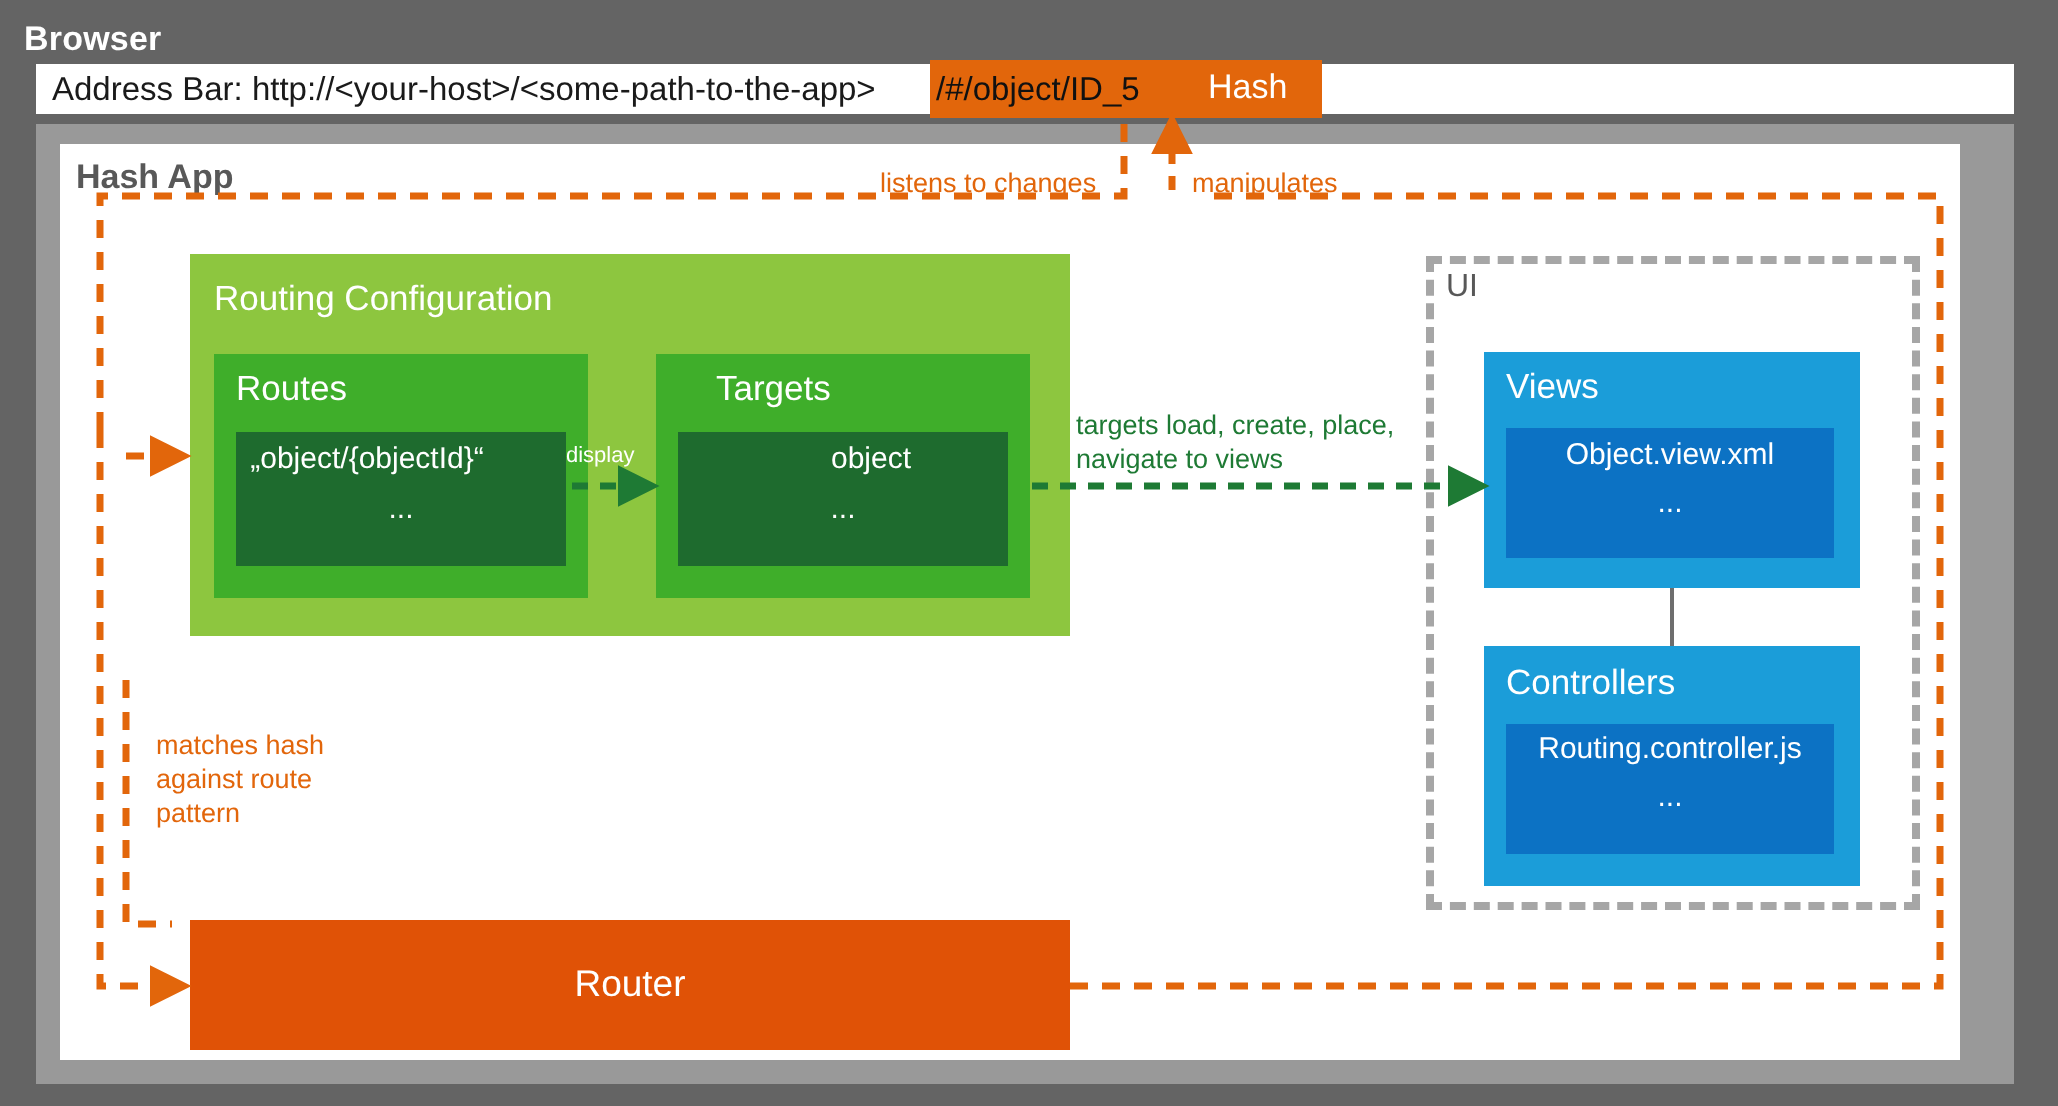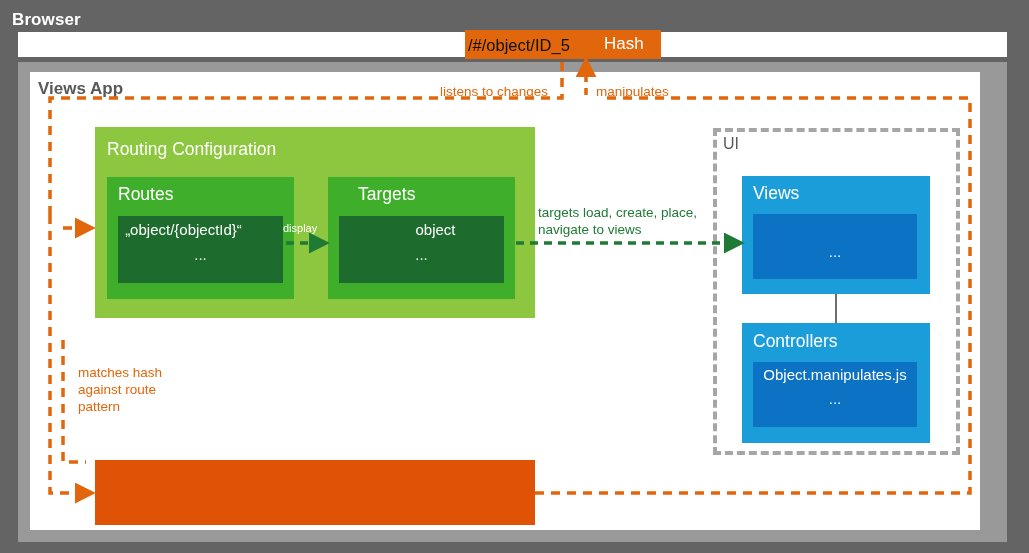--- a/index.html
+++ b/index.html
@@ -129,27 +129,28 @@
   
   #overlay{position:absolute;left:0;top:0;width:1029px;height:553px;pointer-events:none;}
 </style>
 </head>
 <body>
 
 <div id="stage">
 
   <div class="browser-title">Browser</div>
   <div class="addr-bar"></div>
+  <div class="addr-text">Address Bar: http://&lt;your-host&gt;/&lt;some-path-to-the-app&gt;</div>
   <div class="hash-box"></div>
   <div class="hash-path">/#/object/ID_5</div>
   <div class="hash-label">Hash</div>
 
   <div class="gray-frame"></div>
   <div class="app-panel"></div>
-  <div class="app-title">Views App</div>
+  <div class="app-title">Hash App</div>
 
   <div class="routing-cfg"></div>
   <div class="routing-cfg-title">Routing Configuration</div>
 
   <div class="box-mid" id="routes-box"></div>
   <div class="box-mid-title" id="routes-title">Routes</div>
   <div class="box-dark" id="routes-inner"></div>
   <div class="box-dark-l1" id="routes-l1">„object/{objectId}“</div>
   <div class="box-dark-l2" id="routes-l2">...</div>
 
@@ -160,31 +161,33 @@
   <div class="box-dark-l2" id="targets-l2">...</div>
 
   <div class="label-display">display</div>
 
   <div class="ui-group"></div>
   <div class="ui-label">UI</div>
 
   <div class="box-blue" id="views-box"></div>
   <div class="box-blue-title" id="views-title">Views</div>
   <div class="box-blue-inner" id="views-inner"></div>
+  <div class="blue-l1" id="views-l1">Object.view.xml</div>
   <div class="blue-l2" id="views-l2">...</div>
 
   <div class="connector-vert"></div>
 
   <div class="box-blue" id="controllers-box"></div>
   <div class="box-blue-title" id="controllers-title">Controllers</div>
   <div class="box-blue-inner" id="controllers-inner"></div>
-  <div class="blue-l1" id="controllers-l1">Object.manipulates.js</div>
+  <div class="blue-l1" id="controllers-l1">Routing.controller.js</div>
   <div class="blue-l2" id="controllers-l2">...</div>
 
   <div class="router-box"></div>
+  <div class="router-label">Router</div>
 
   <div class="anno anno-orange" id="anno-listens">listens to changes</div>
   <div class="anno anno-orange" id="anno-manip">manipulates</div>
   <div class="anno anno-green" id="anno-targets-load">targets load, create, place,
 navigate to views</div>
   <div class="anno anno-orange" id="anno-matches">matches hash
 against route
 pattern</div>
 
   <svg id="overlay" viewBox="0 0 1029 553">

